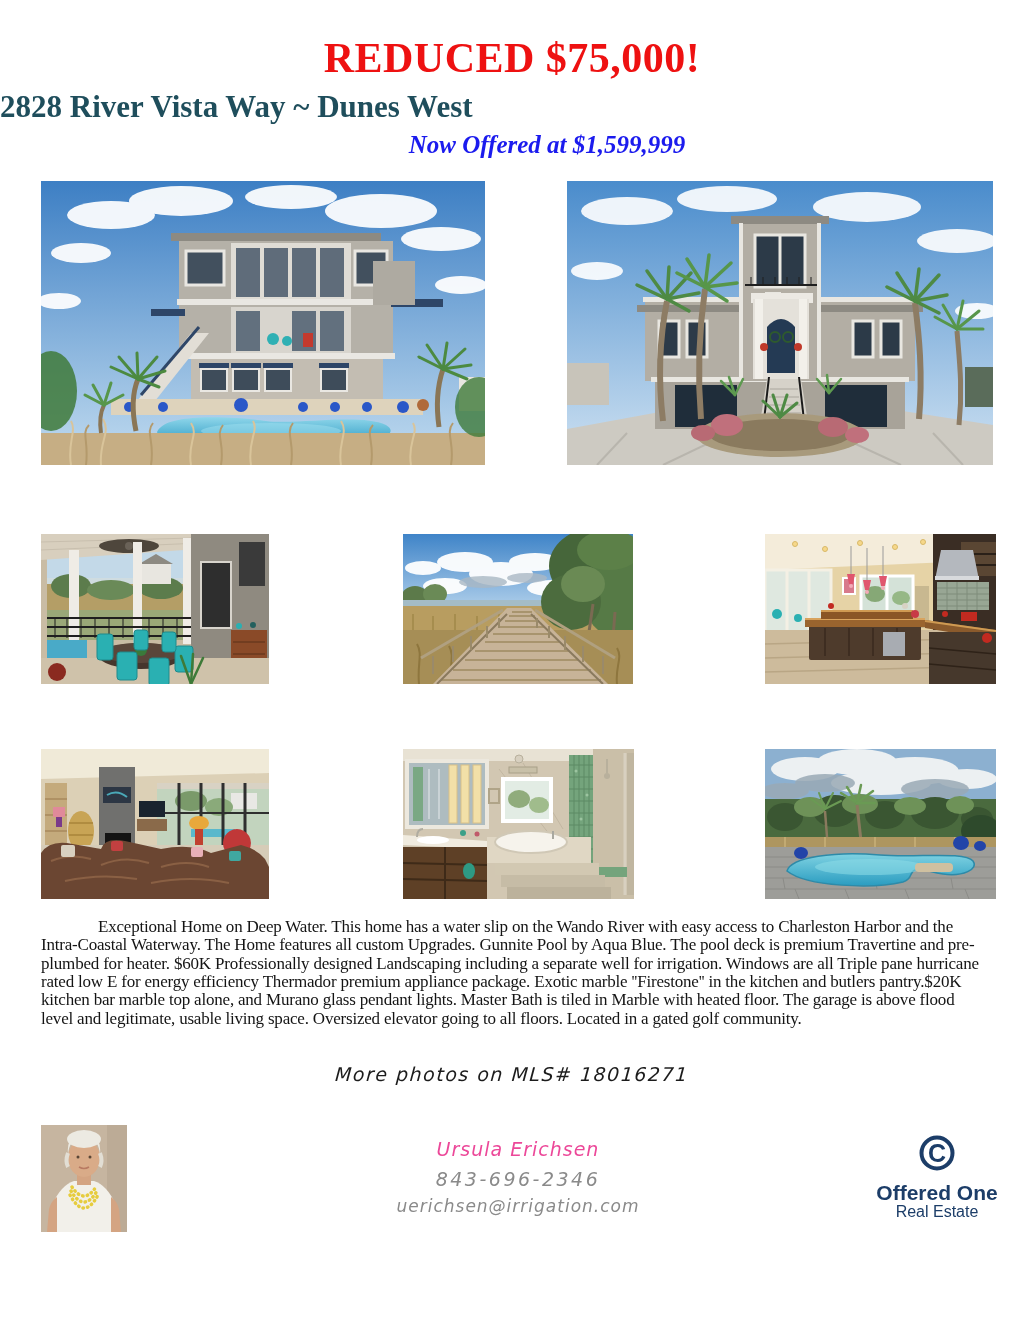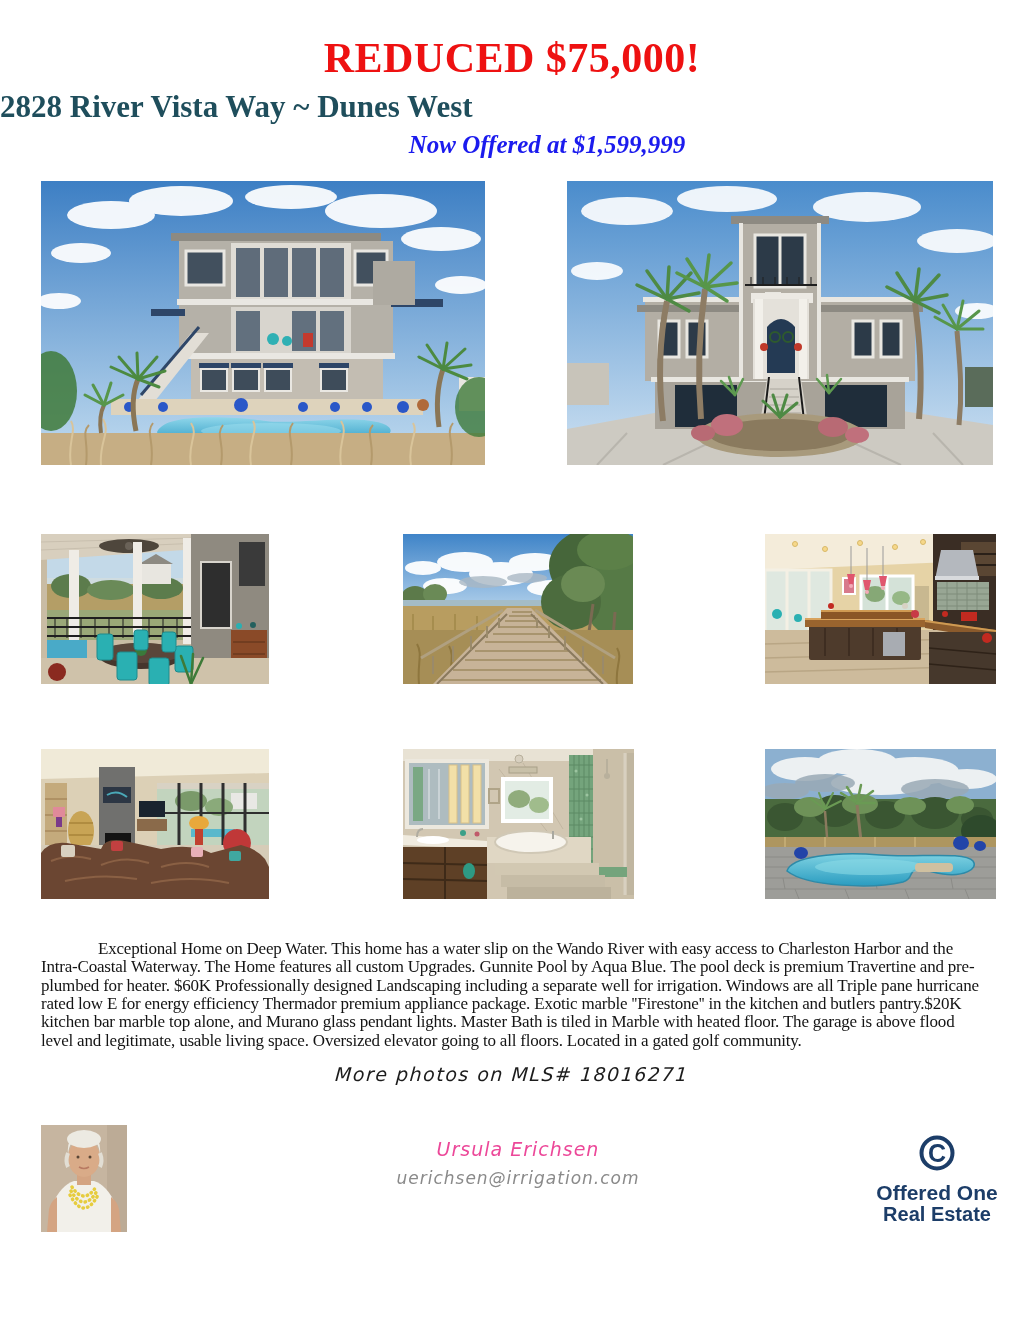--- a/index.html
+++ b/index.html
@@ -23,21 +23,21 @@
   .photo svg { display:block; width:100%; height:100%; }
   .p1 { left:41px;  top:181px; width:444px; height:284px; }
   .p2 { left:567px; top:181px; width:426px; height:284px; }
   .p3 { left:41px;  top:534px; width:228px; height:150px; }
   .p4 { left:403px; top:534px; width:230px; height:150px; }
   .p5 { left:765px; top:534px; width:231px; height:150px; }
   .p6 { left:41px;  top:749px; width:228px; height:150px; }
   .p7 { left:403px; top:749px; width:231px; height:150px; }
   .p8 { left:765px; top:749px; width:231px; height:150px; }
   .description {
-    position:absolute; left:41px; top:940px; width:944px;
+    position:absolute; left:41px; top:918px; width:944px;
     font-size:17px; line-height:1.08em; color:#141414; text-indent:57px;
     letter-spacing:-0.2px;
   }
   .mls-note {
     position:absolute; top:1063px; left:0; width:100%; text-align:center;
     font-family:"DejaVu Sans", sans-serif; font-style:italic; font-weight:500;
     font-size:19px; color:#1c1c1c; letter-spacing:1.5px; transform:skewX(-4deg);
   }
   .agent-photo { position:absolute; left:41px; top:1125px; width:86px; height:107px; }
   .agent-photo svg { display:block; width:100%; height:100%; }
@@ -47,21 +47,21 @@
   }
   .contact-name  { font-size:19px; color:#ec4899; letter-spacing:1px; margin:0 0 8px 0; }
   .contact-phone { font-size:19px; color:#8a8a8a; letter-spacing:2.5px; margin:0 0 6px 0; }
   .contact-email { font-size:17px; color:#8a8a8a; letter-spacing:1px; margin:0; }
   .brand {
     position:absolute; left:864px; top:1134px; width:146px; text-align:center;
     font-family:"Liberation Sans", sans-serif; color:#1c3d68;
   }
   .brand-mark { height:42px; margin-bottom:2px; }
   .brand-name { font-size:21px; font-weight:bold; letter-spacing:0px; line-height:1.0; }
-  .brand-sub  { font-size:20px; font-weight:bold; line-height:1.15; }
+  .brand-sub  { font-size:16px; font-weight:normal; line-height:1.15; }
 </style>
 </head>
 <body>
 
 <div class="page">
 
   <div class="headline">REDUCED $75,000!</div>
   <div class="address">2828 River Vista Way ~ Dunes West</div>
   <div class="offer">Now Offered at $1,599,999</div>
 
@@ -804,20 +804,21 @@
       <g stroke="#e6cc3e" stroke-width="3.5" fill="none" stroke-linecap="round" stroke-dasharray="0.5 4.2">
         <path d="M31,62 Q43,80 55,62"></path>
         <path d="M30,66 Q43,88 56,66"></path>
         <path d="M29,70 Q43,96 57,70"></path>
       </g>
     </svg>
   </div>
 
   <div class="contact">
     <p class="contact-name">Ursula Erichsen</p>
+    <p class="contact-phone">843-696-2346</p>
     <p class="contact-email">uerichsen@irrigation.com</p>
   </div>
 
   <div class="brand">
     <svg class="brand-mark" viewBox="0 0 48 42">
       <circle cx="24" cy="19" r="15.5" fill="none" stroke="#1c3d68" stroke-width="4"></circle>
       <text x="24" y="28" text-anchor="middle" font-family="Liberation Sans, sans-serif" font-size="25" font-weight="bold" fill="#1c3d68">C</text>
     </svg>
     <div class="brand-name">Offered One</div>
     <div class="brand-sub">Real Estate</div>

